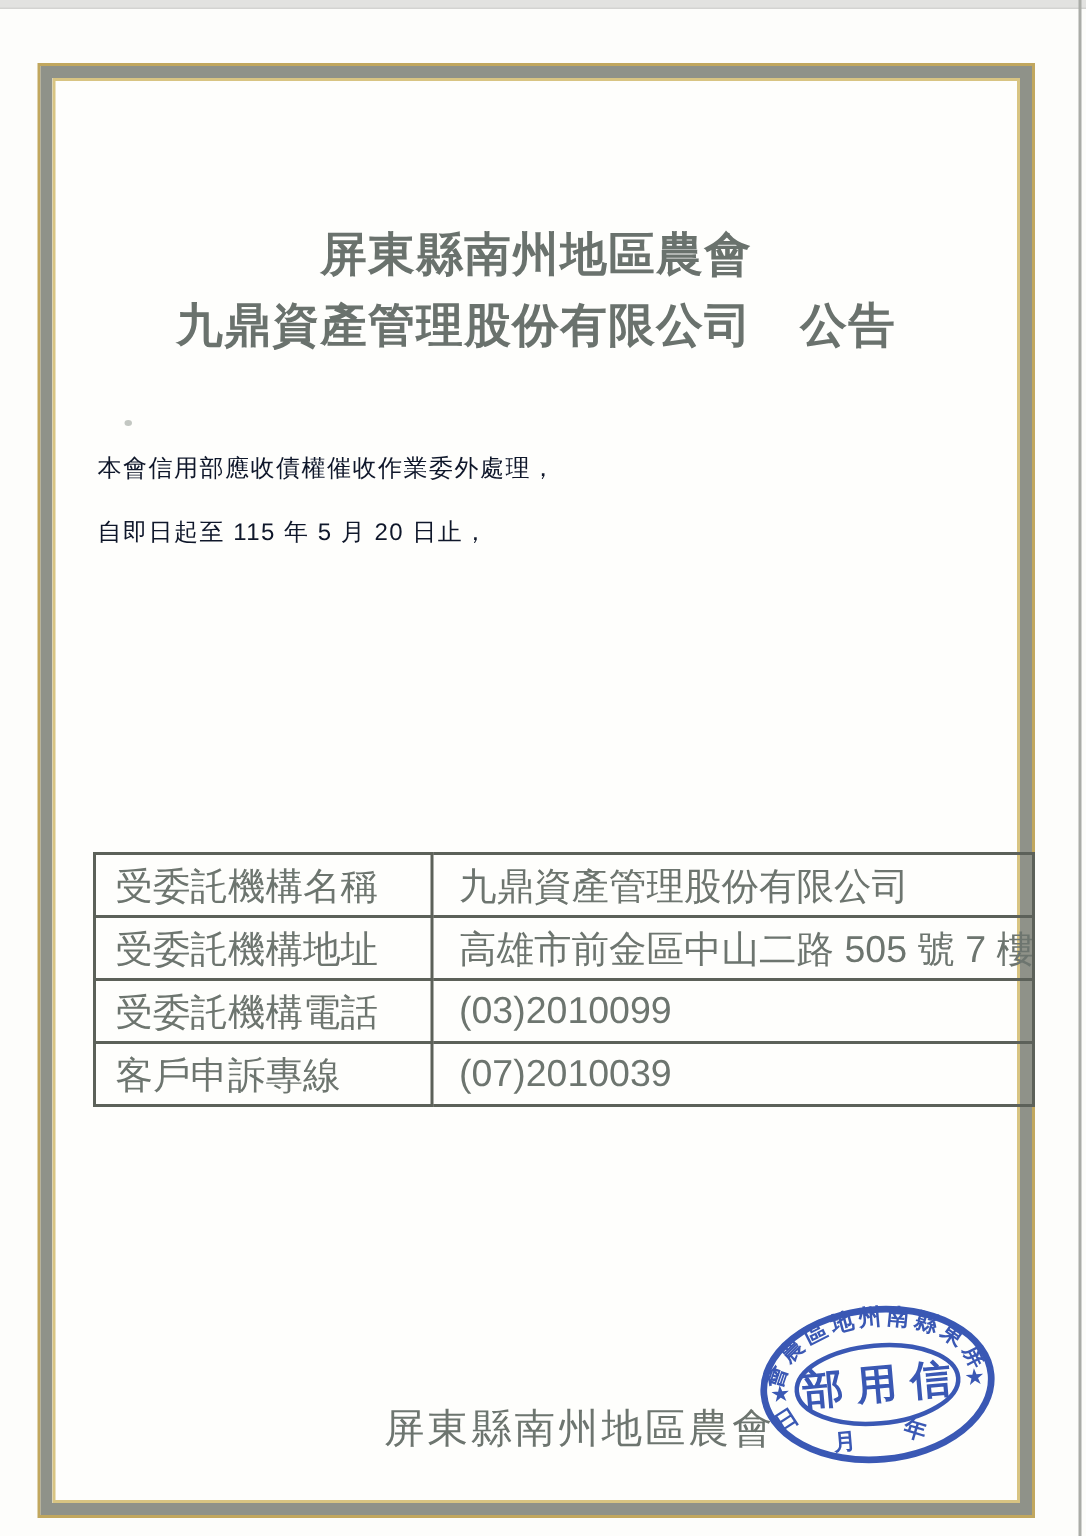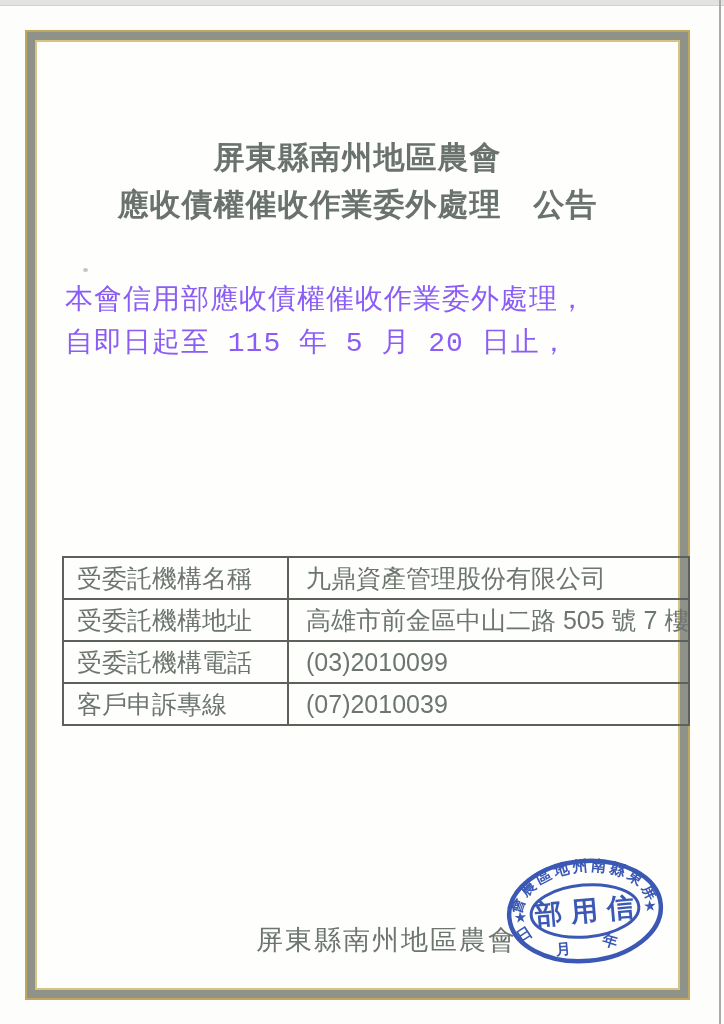--- a/index.html
+++ b/index.html
@@ -10,27 +10,27 @@
     position:relative;
     overflow:hidden;
   }
   .canvas { position:absolute; inset:0; background:#fdfdfb; }
 
   
   .scan-edge-top { position:absolute; top:0; left:0; right:0; height:5px; background:#e2e2e0; border-bottom:1px solid #d3d3d1; }
   .scan-edge-right { position:absolute; top:0; right:3px; width:2px; height:100%; background:#aaaca7; }
 
   
-  .frame { position:absolute; left:25px; top:30px; width:665px; height:970px; box-sizing:border-box; border:2px solid #c1a75e; }
+  .frame { position:absolute; left:25px; top:42px; width:665px; height:970px; box-sizing:border-box; border:2px solid #c1a75e; }
   .frame-mid { width:100%; height:100%; box-sizing:border-box; border:8px solid #8f9289; }
   .frame-inner { width:100%; height:100%; box-sizing:border-box; border:2px solid #d8c482; background:#fefefc; position:relative; }
 
   .title-block { position:absolute; top:92px; left:0; right:0; text-align:center; color:#6a726d; font-weight:bold; font-size:31px; line-height:47px; letter-spacing:1px; }
 
-  .body-block { position:absolute; top:237px; left:28px; color:#8b5cf6; font-size:28px; line-height:43px; letter-spacing:1px;font-family:Liberation Mono, monospace; }
+  .body-block { position:absolute; top:237px; left:28px; color:#0f172a; font-size:16px; line-height:43px; letter-spacing:1px; }
   .company-underline { border-bottom:2px solid #70786f; padding-bottom:3px; }
 
   .info-table { position:absolute; top:514px; left:25px; width:628px; border-collapse:collapse; table-layout:fixed; color:#6d756f; font-size:25px;border-radius:12px; }
   .info-table td { border:2px solid #5c6159; height:40px; vertical-align:middle; overflow:hidden; white-space:nowrap; }
   .info-table td.c-label { width:210px; padding:0 0 0 13px; }
   .info-table td.c-value { padding:0 0 0 17px; }
 
   .footer-line { position:absolute; top:880px; left:0; right:0; text-align:center; text-indent:58px; color:#6d756f; font-size:27px; letter-spacing:2px; }
 
   .speck { position:absolute; top:226px; left:46px; width:5px; height:4px; background:#c3c7c2; border-radius:50%; }
@@ -51,21 +51,21 @@
   <div class="scan-edge-right"></div>
 
   <div class="frame">
     <div class="frame-mid">
       <div class="frame-inner">
 
         <div class="speck"></div>
 
         <div class="title-block">
           <div>屏東縣南州地區農會</div>
-          <div>應收債權催收作業委外處理　公告</div>
+          <div>九鼎資產管理股份有限公司　公告</div>
         </div>
 
         <div class="body-block">
           <div>本會信用部應收債權催收作業委外處理，</div>
           <div>自即日起至 115 年 5 月 20 日止，</div>
         </div>
 
         <table class="info-table">
           <tbody>
             <tr>

